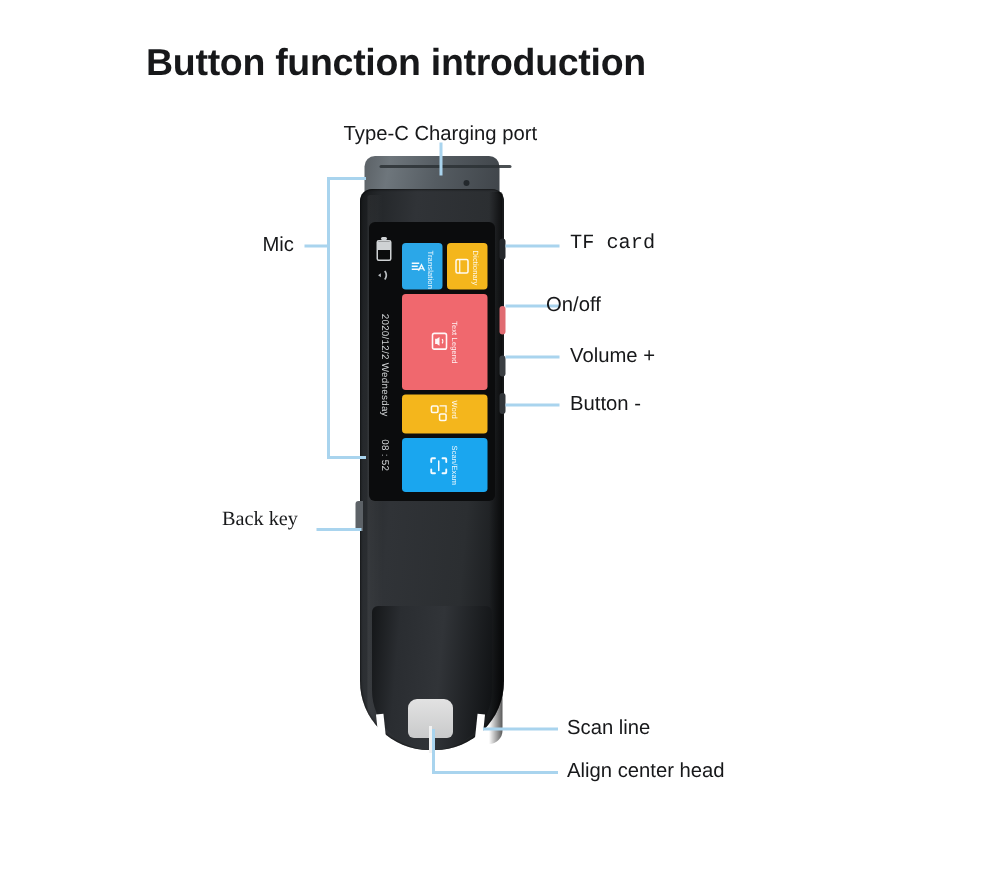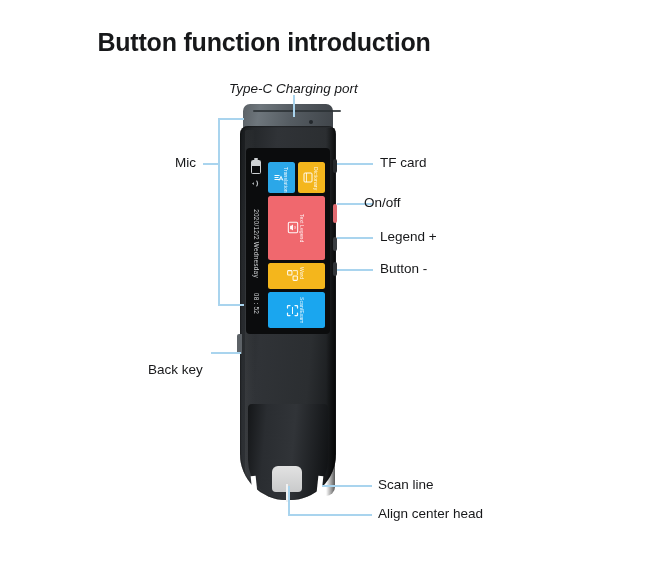--- a/index.html
+++ b/index.html
@@ -360,29 +360,29 @@
 
 <div class="leader leader-h" style="left:337px; top:237px; width:36px;"></div>
 
 <div class="leader leader-h" style="left:337px; top:269px; width:36px;"></div>
 
 <div class="leader leader-h" style="left:322px; top:485px; width:50px;"></div>
 
 <div class="leader leader-v" style="left:288px; top:486px; height:29px;"></div>
 <div class="leader leader-h" style="left:288px; top:514px; width:84px;"></div>
 
-<div class="callout" style="left:229px; top:82px;font-style:italic;">Type-C Charging port</div>
+<div class="callout" style="left:229px; top:82px;">Type-C Charging port</div>
 
 <div class="callout" style="left:175px; top:156px;">Mic</div>
 
-<div class="callout" style="left:148px; top:363px;">Back key</div>
-
-<div class="callout" style="left:380px; top:156px;">TF card</div>
+<div class="callout" style="left:148px; top:339px;font-family:Liberation Serif, serif;">Back key</div>
+
+<div class="callout" style="left:380px; top:156px;font-family:Liberation Mono, monospace;">TF card</div>
 
 <div class="callout" style="left:364px; top:196px;">On/off</div>
 
-<div class="callout" style="left:380px; top:230px;">Legend +</div>
+<div class="callout" style="left:380px; top:230px;">Volume +</div>
 
 <div class="callout" style="left:380px; top:262px;">Button -</div>
 
 <div class="callout" style="left:378px; top:478px;">Scan line</div>
 
 <div class="callout" style="left:378px; top:507px;">Align center head</div>
 
 </body></html>

